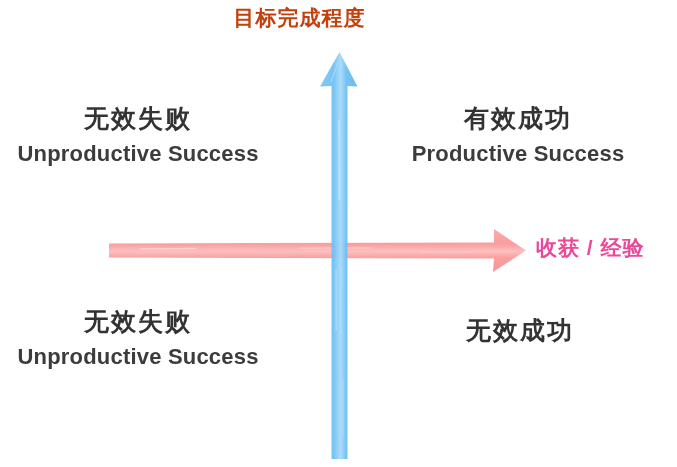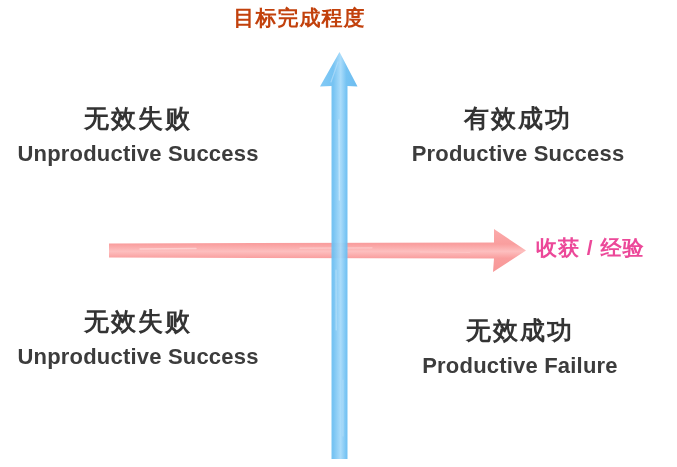--- a/index.html
+++ b/index.html
@@ -153,16 +153,15 @@
     <div class="q-en">Productive Success</div>
   </div>
 
   <div class="quadrant" id="quadrant-bottom-left">
     <div class="q-cn">无效失败</div>
     <div class="q-en">Unproductive Success</div>
   </div>
 
   <div class="quadrant" id="quadrant-bottom-right">
     <div class="q-cn">无效成功</div>
-    <div class="q-en">Productive Failure</div>
   </div>
 
 </div>
 
 </body></html>

